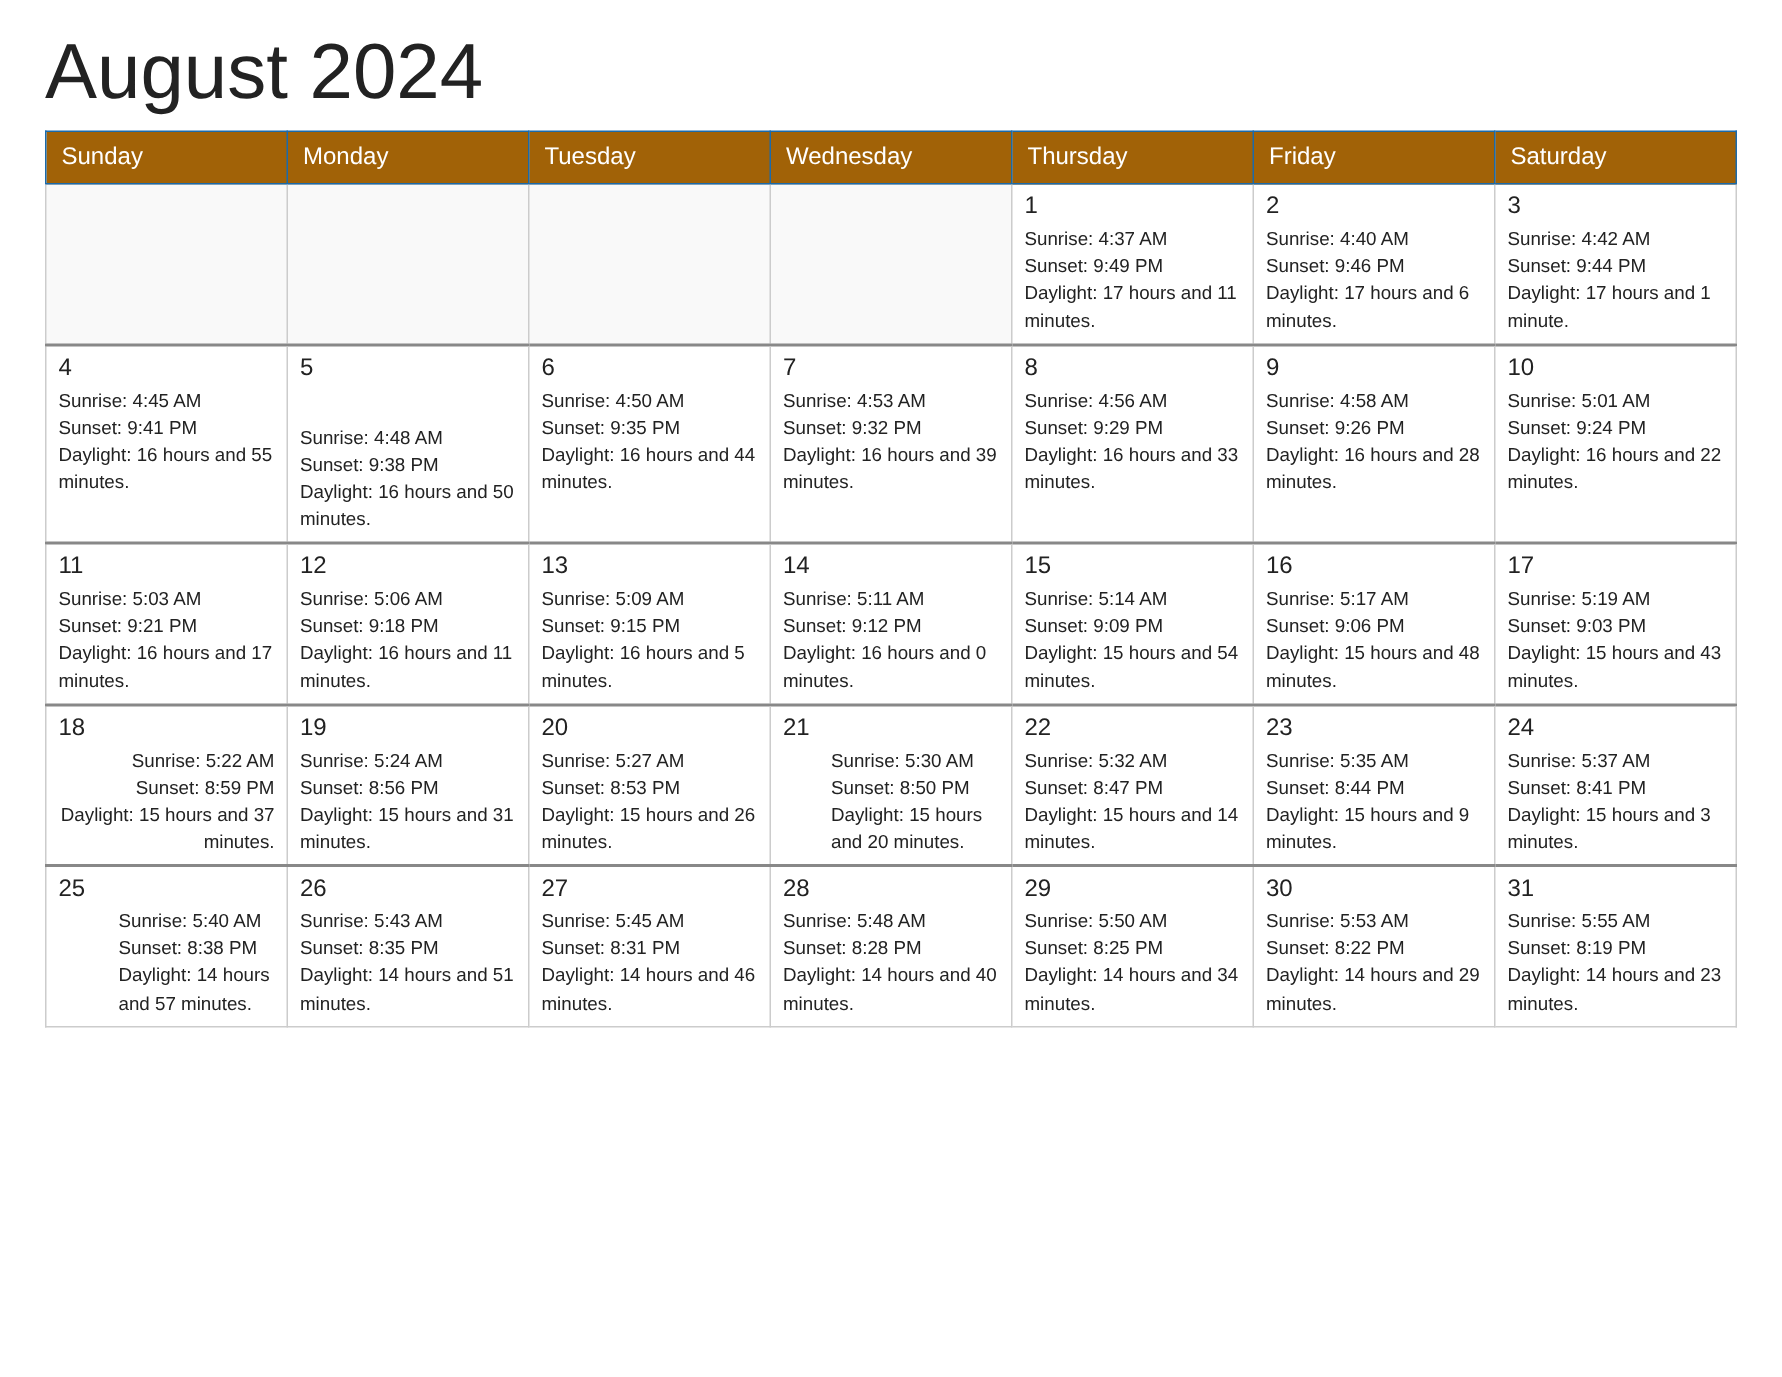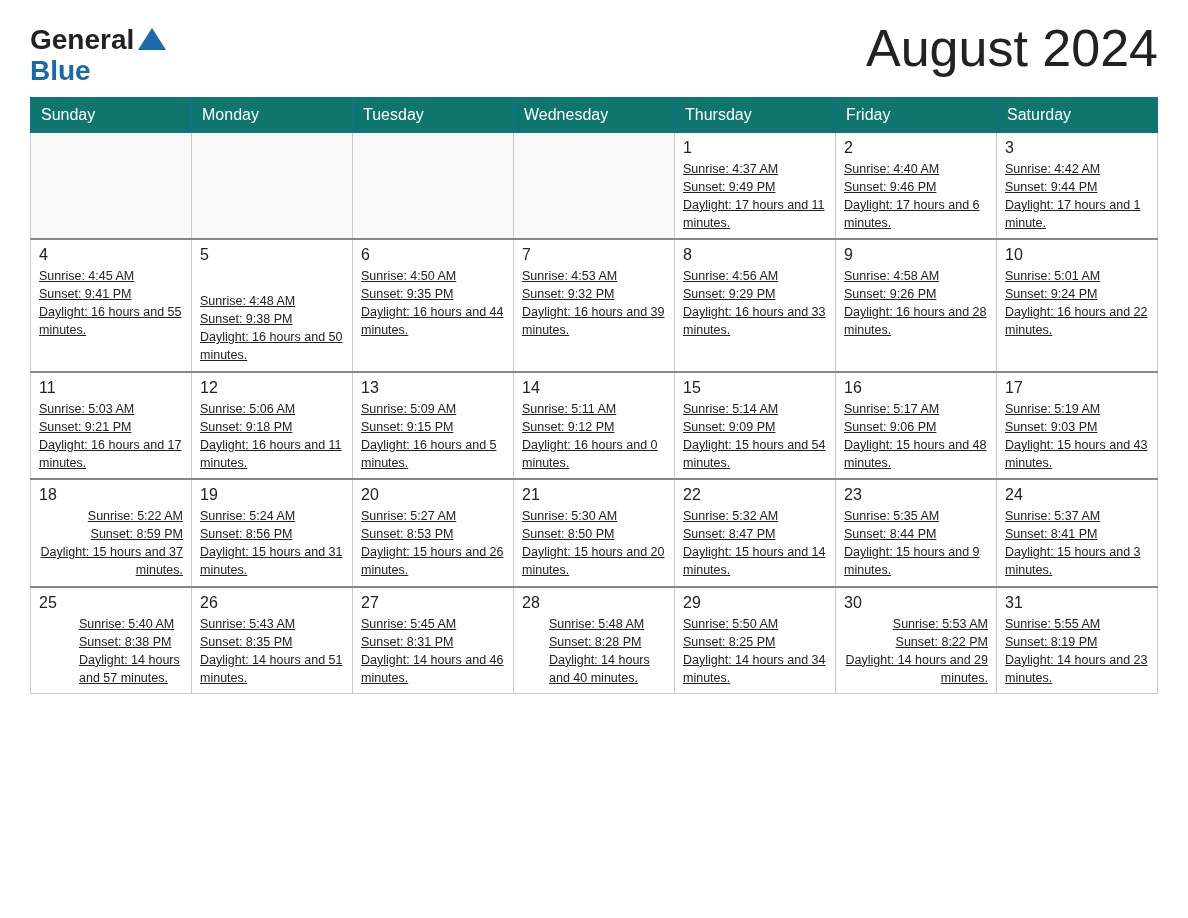--- a/index.html
+++ b/index.html
@@ -60,21 +60,21 @@
       font-weight: normal;
       color: #444;
       margin-top: 4px;
     }
     .calendar {
       width: 100%;
       border-collapse: collapse;
       margin-top: 10px;
     }
     .calendar th {
-      background: #0f766e;
+      background: #a16207;
       color: #fff;
       font-size: 16px;
       font-weight: normal;
       padding: 8px 10px;
       text-align: left;
       border: 1px solid #1a6aab;
     }
     .calendar td {
       vertical-align: top;
       border: 1px solid #ccc;
@@ -87,40 +87,32 @@
     .day-num {
       font-size: 16px;
       font-weight: normal;
       display: block;
       margin-bottom: 3px;
     }
     .day-info {
       font-size: 12.5px;
       line-height: 1.45;
       color: #222;
-      text-decoration: underline;
     }
     .empty-cell {
       background: #f9f9f9;
     }
     .row-divider td {
       border-top: 2px solid #888;
     }
   </style>
 </head>
 <body>
 
 <div class="header">
-  <div class="logo">
-    <div class="logo-general">
-      <span>General</span>
-      <span class="logo-triangle"></span>
-    </div>
-    <div class="logo-blue">Blue</div>
-  </div>
   <div class="title-block">
     <h1>August 2024</h1>
   </div>
 </div>
 
 <table class="calendar">
   <thead>
     <tr>
     <th>Sunday</th>
         <th>Monday</th>
@@ -258,21 +250,21 @@
 Daylight: 15 hours and 31 minutes.</div>
         </td>
         <td>
           <span class="day-num">20</span>
           <div class="day-info" style="white-space: pre-line;">Sunrise: 5:27 AM
 Sunset: 8:53 PM
 Daylight: 15 hours and 26 minutes.</div>
         </td>
         <td>
           <span class="day-num">21</span>
-          <div class="day-info" style="white-space: pre-line;">Sunrise: 5:30 AM
+          <div class="day-info" style="white-space: pre-line; margin-left: 32px;">Sunrise: 5:30 AM
 Sunset: 8:50 PM
 Daylight: 15 hours and 20 minutes.</div>
         </td>
         <td>
           <span class="day-num">22</span>
           <div class="day-info" style="white-space: pre-line;">Sunrise: 5:32 AM
 Sunset: 8:47 PM
 Daylight: 15 hours and 14 minutes.</div>
         </td>
         <td>
@@ -302,33 +294,33 @@
 Daylight: 14 hours and 51 minutes.</div>
         </td>
         <td>
           <span class="day-num">27</span>
           <div class="day-info" style="white-space: pre-line;">Sunrise: 5:45 AM
 Sunset: 8:31 PM
 Daylight: 14 hours and 46 minutes.</div>
         </td>
         <td>
           <span class="day-num">28</span>
-          <div class="day-info" style="white-space: pre-line; margin-left: 27px;">Sunrise: 5:48 AM
+          <div class="day-info" style="white-space: pre-line;">Sunrise: 5:48 AM
 Sunset: 8:28 PM
 Daylight: 14 hours and 40 minutes.</div>
         </td>
         <td>
           <span class="day-num">29</span>
           <div class="day-info" style="white-space: pre-line;">Sunrise: 5:50 AM
 Sunset: 8:25 PM
 Daylight: 14 hours and 34 minutes.</div>
         </td>
         <td>
           <span class="day-num">30</span>
-          <div class="day-info" style="white-space: pre-line; text-align: right;">Sunrise: 5:53 AM
+          <div class="day-info" style="white-space: pre-line;">Sunrise: 5:53 AM
 Sunset: 8:22 PM
 Daylight: 14 hours and 29 minutes.</div>
         </td>
         <td>
           <span class="day-num">31</span>
           <div class="day-info" style="white-space: pre-line;">Sunrise: 5:55 AM
 Sunset: 8:19 PM
 Daylight: 14 hours and 23 minutes.</div>
         </td>
       </tr>

